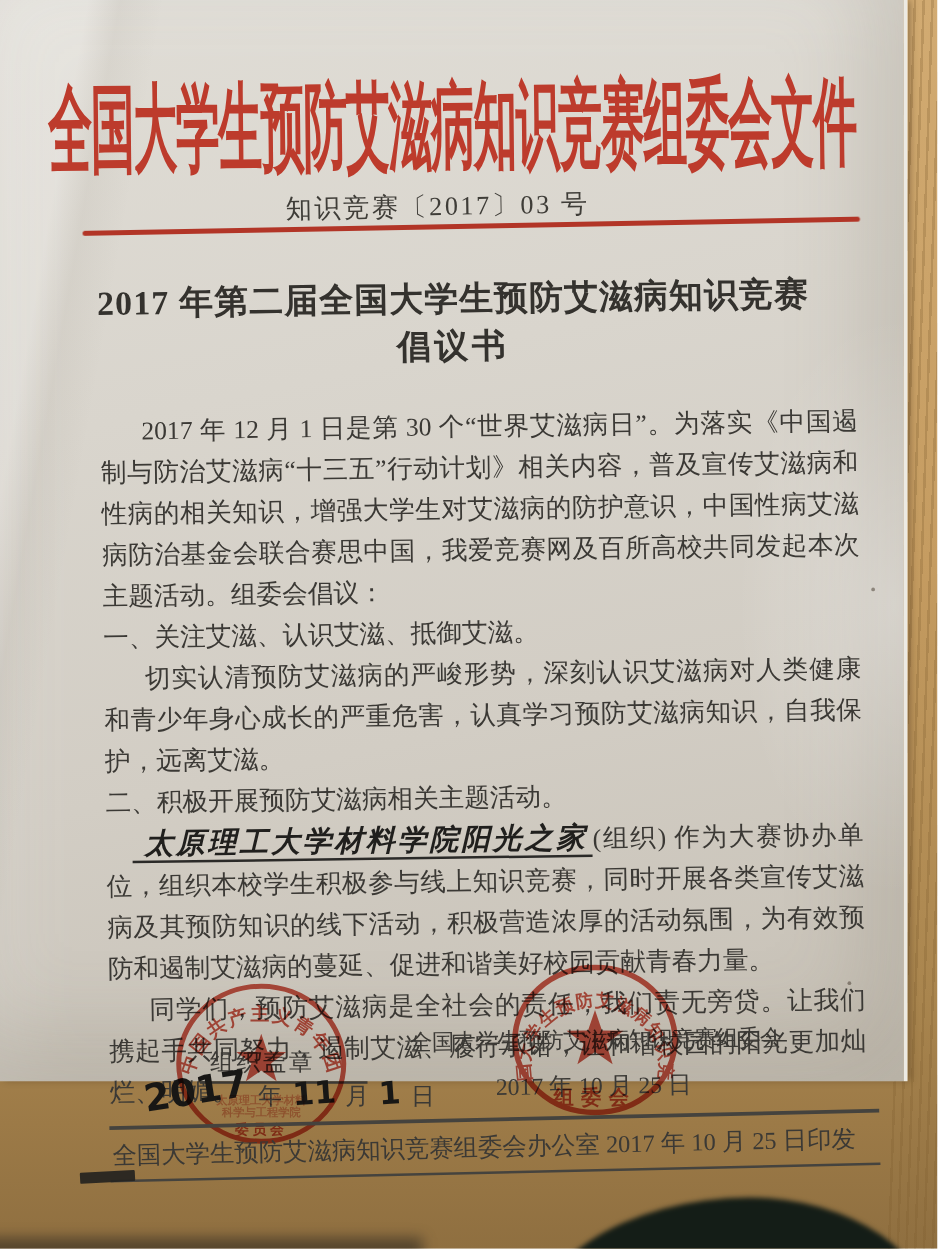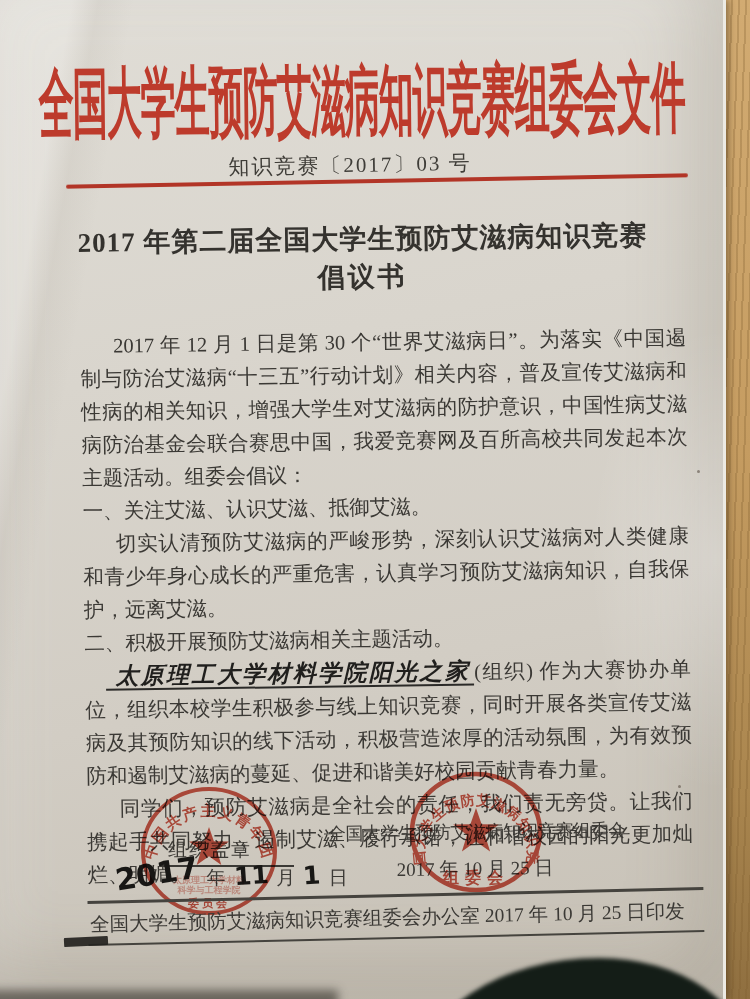--- a/index.html
+++ b/index.html
@@ -6,21 +6,21 @@
   .scene{
     position:relative; width:750px; height:999px; overflow:hidden;
     background:linear-gradient(180deg,#d2ab72 0%,#c59c61 45%,#a9854e 80%,#8f6f40 100%);
     font-family:"Liberation Serif", serif;
   }
   .wood-grain{
     position:absolute; right:0; top:0; width:40px; height:100%;
     background:repeating-linear-gradient(92deg, rgba(125,92,45,.28) 0 2px, rgba(0,0,0,0) 2px 7px);
   }
   .paper{
-    position:absolute; left:0; top:0; width:723px; height:999px;
+    position:absolute; left:0; top:0; width:723px; height:865px;
     background:linear-gradient(168deg,#e0ddd6 0%,#d9d5cd 35%,#d2cdc4 65%,#c6c0b5 100%);
     border-right:3px solid #eceae3;
     box-shadow:3px 0 6px rgba(70,50,25,.45), inset -26px -34px 70px rgba(115,105,88,.22), inset 14px 10px 60px rgba(255,255,255,.20);
   }
   .crease{
     position:absolute; left:0; top:0; width:100%; height:100%; pointer-events:none;
     background:
       radial-gradient(ellipse 180px 330px at 99% 56%, rgba(255,255,255,.30), rgba(255,255,255,0) 70%),
       linear-gradient(100deg, rgba(255,255,255,.20) 0%, rgba(255,255,255,.20) 8%, rgba(90,80,65,.05) 11%, rgba(0,0,0,0) 15%);
   }

